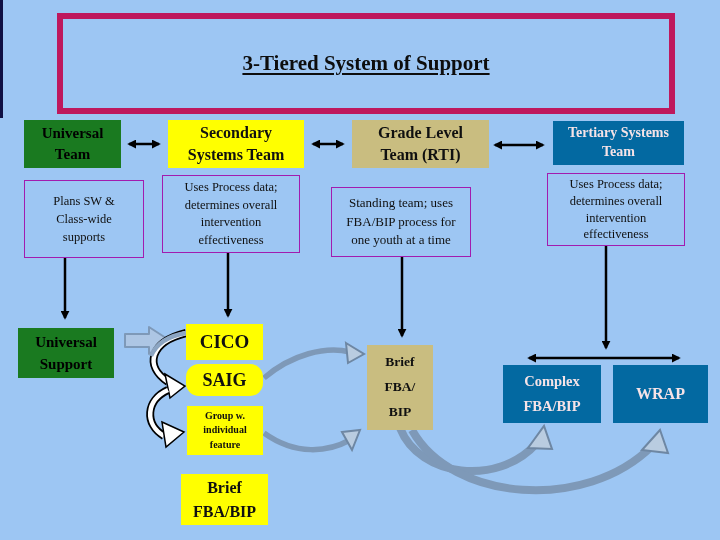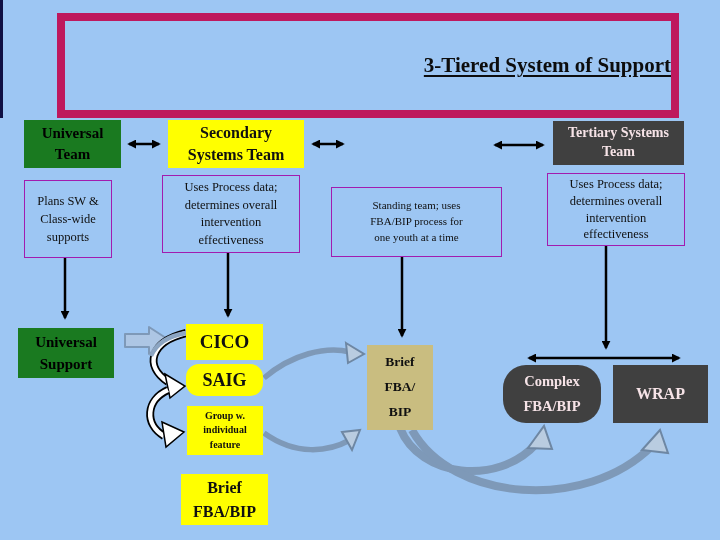--- a/index.html
+++ b/index.html
@@ -8,23 +8,23 @@
   .abs{position:absolute;}
   .box{position:absolute;display:flex;align-items:center;justify-content:center;
        text-align:center;font-family:"Liberation Serif",serif;font-weight:bold;
        box-sizing:border-box;}
   .pre{white-space:pre-line;}
   .outline-box{border:1px solid #a21caf;background:transparent;font-weight:normal;
        color:#101010;}
   .green{background:#1A7A20;color:#000000;}
   .yellow{background:#FFFF00;color:#101010;}
   .tan{background:#C9BD80;color:#101010;}
-  .red{background:#404040;color:#F6E3E7;}
-  #title-box{left:57px;top:13px;width:606px;height:89px;border:8px solid #be185d;
-       display:flex;flex-direction:column;align-items:flex-end;justify-content:space-evenly;}
+  .red{background:#0369a1;color:#F6E3E7;}
+  #title-box{left:57px;top:13px;width:606px;height:89px;border:6px solid #be185d;
+       display:flex;flex-direction:column;align-items:center;justify-content:space-evenly;}
   .title-line{font-size:21px;font-weight:bold;color:#0d0d0d;
        text-decoration:underline;text-decoration-thickness:2px;text-underline-offset:3px;}
   #date{left:10px;top:541px;font-size:13px;font-style:italic;color:#2b2b66;
        font-weight:normal;}
   #left-stripe{left:0;top:0;width:3px;height:118px;background:#101043;}
   svg{position:absolute;left:0;top:0;pointer-events:none;}
 </style>
 </head>
 <body>
 
@@ -81,31 +81,33 @@
 
       <path d="M412,430 C452,502 586,512 652,446" fill="none" stroke="#7E99B8" stroke-width="8"></path>
       <polygon points="642,450 660,430 668,453" fill="#B9CCE0" stroke="#6E87A3" stroke-width="2"></polygon>
     </g>
   </svg>
 
   <div class="box green pre" style="left:24px;top:120px;width:97px;height:48px;font-size:15px;line-height:1.4;">Universal
 Team</div>
   <div class="box yellow pre" style="left:168px;top:120px;width:136px;height:48px;font-size:16px;line-height:1.35;">Secondary
 Systems Team</div>
+  <div class="box tan pre" style="left:352px;top:120px;width:137px;height:48px;font-size:16px;line-height:1.35;">Grade Level
+Team (RTI)</div>
   <div class="box red pre" style="left:553px;top:121px;width:131px;height:44px;font-size:14px;line-height:1.35;">Tertiary Systems
 Team</div>
 
-  <div class="box outline-box pre" style="left:24px;top:180px;width:88px;height:78px;font-size:12.5px;line-height:1.45;">Plans SW &amp;
+  <div class="box outline-box pre" style="left:24px;top:180px;width:120px;height:78px;font-size:12.5px;line-height:1.45;">Plans SW &amp;
 Class-wide
 supports</div>
   <div class="box outline-box pre" style="left:162px;top:175px;width:138px;height:78px;font-size:12.5px;line-height:1.4;">Uses Process data;
 determines overall
 intervention
 effectiveness</div>
-  <div class="box outline-box pre" style="left:331px;top:187px;width:171px;height:70px;font-size:11px;line-height:1.45;">Standing team; uses
+  <div class="box outline-box pre" style="left:331px;top:187px;width:140px;height:70px;font-size:13px;line-height:1.45;">Standing team; uses
 FBA/BIP process for
 one youth at a time</div>
   <div class="box outline-box pre" style="left:547px;top:173px;width:138px;height:73px;font-size:12.5px;line-height:1.35;">Uses Process data;
 determines overall
 intervention
 effectiveness</div>
 
   <div class="box green pre" style="left:18px;top:328px;width:96px;height:50px;font-size:15px;line-height:1.5;">Universal
 Support</div>
 
@@ -114,19 +116,19 @@
   <div class="box yellow pre" style="left:187px;top:406px;width:76px;height:49px;font-size:10px;line-height:1.45;">Group w.
 individual
 feature</div>
   <div class="box yellow pre" style="left:181px;top:474px;width:87px;height:51px;font-size:16px;line-height:1.5;">Brief
 FBA/BIP</div>
 
   <div class="box tan pre" style="left:367px;top:345px;width:66px;height:85px;font-size:13.5px;line-height:1.85;">Brief
 FBA/
 BIP</div>
 
-  <div class="box red pre" style="left:503px;top:365px;width:98px;height:58px;font-size:14.5px;line-height:1.75;border-radius:23px;">Complex
+  <div class="box red pre" style="left:503px;top:365px;width:98px;height:58px;font-size:14.5px;line-height:1.75;">Complex
 FBA/BIP</div>
   <div class="box red" style="left:613px;top:365px;width:95px;height:58px;font-size:16px;">WRAP</div>
 
   <div id="date" class="abs">Sept. 1, 2009</div>
 
 </div>
 
 </body></html>

